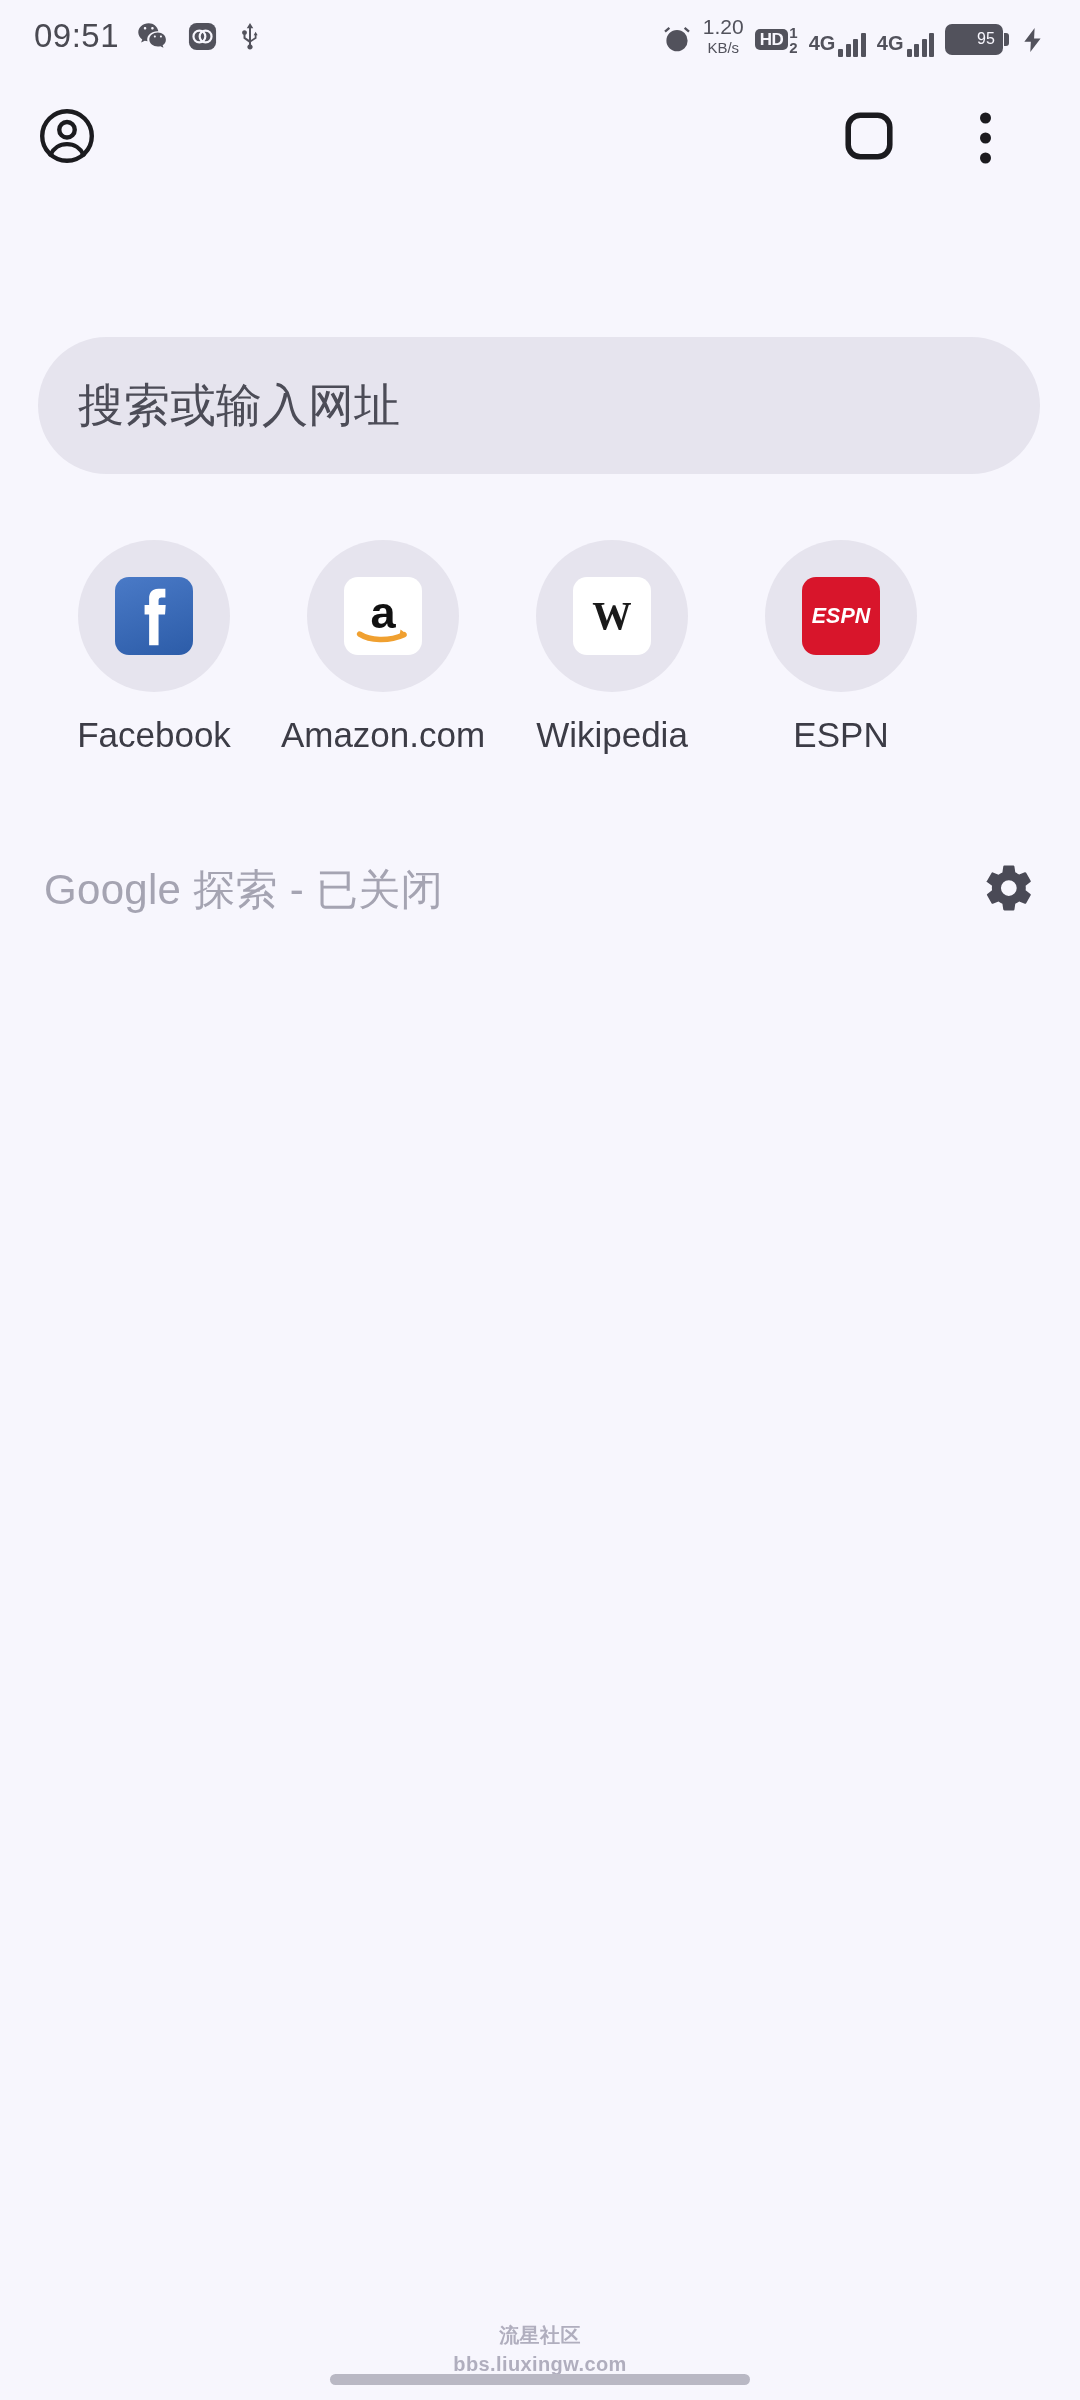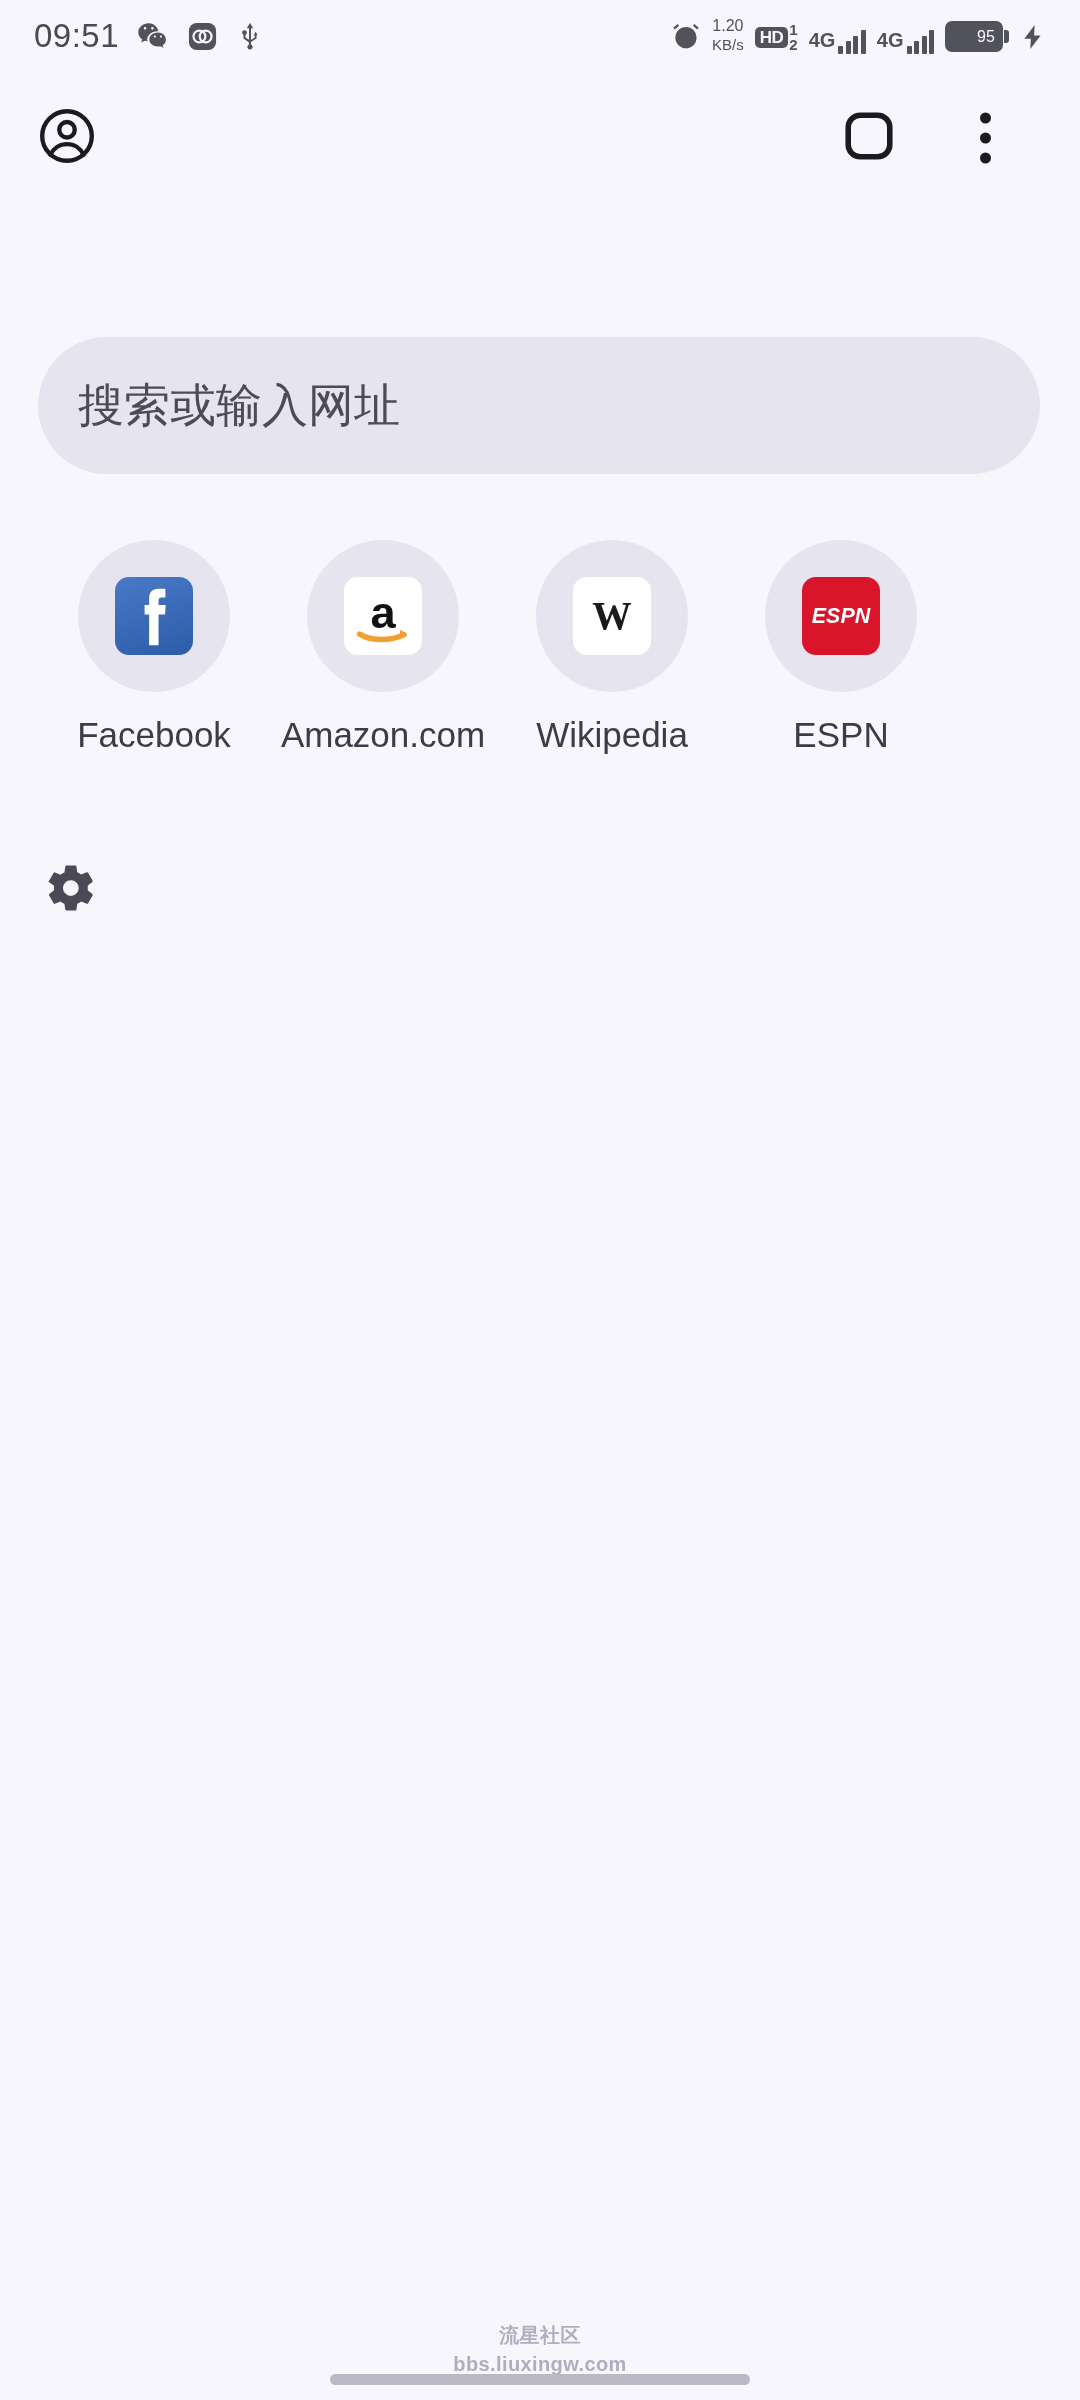--- a/index.html
+++ b/index.html
@@ -18,21 +18,21 @@
     padding:0 34px;
   }
   .sb-left{ display:flex; align-items:center; gap:17px; }
   .sb-clock{ font-size:33px; color:#4a4a52; letter-spacing:.5px; }
   .sb-right{ display:flex; align-items:flex-end; gap:11px; }
 
   .ic{ display:block; fill:#52525c; }
 
   .netspeed{ display:flex; flex-direction:column; align-items:center;
     line-height:1; color:#52525c; margin-bottom:2px;}
-  .netspeed .ns-num{ font-size:16px; }
+  .netspeed .ns-num{ font-size:21px; }
   .netspeed .ns-unit{ font-size:15px; margin-top:3px; }
 
   .hdbox{ display:flex; align-items:center; gap:1px; }
   .hd-tag{ background:#52525c; color:#f7f6fd; font-size:17px; font-weight:bold;
     border-radius:5px; padding:2px 5px; line-height:1; letter-spacing:-0.5px;}
   .hd-sub{ display:flex; flex-direction:column; font-size:15px; color:#52525c;
     line-height:1.0; font-weight:bold;}
 
   .sigblock{ display:flex; align-items:flex-end; gap:3px;justify-content:space-between; }
   .sig-g{ font-size:20px; font-weight:bold; color:#52525c; line-height:1;
@@ -271,20 +271,21 @@
           <text x="12" y="14.2" text-anchor="middle" font-family="Liberation Sans, sans-serif" font-size="6.6" font-style="italic" font-weight="bold" fill="#ffffff">ESPN</text>
         </svg>
       </div>
     </div>
     <div class="tile-label">ESPN</div>
   </div>
 
 </div>
 
 <div class="discover">
+  <div class="discover-text">Google 探索 - 已关闭</div>
   <div>
     <svg width="54" height="54" viewBox="0 0 24 24" fill="#4a4a56">
       <path d="M19.4 13c.04-.32.06-.66.06-1s-.02-.68-.07-1l2.11-1.63a.5.5 0 0 0 .12-.64l-2-3.46a.5.5 0 0 0-.61-.22l-2.49 1a7.3 7.3 0 0 0-1.73-1l-.38-2.65A.49.49 0 0 0 13.93 2h-4a.49.49 0 0 0-.48.42l-.38 2.65c-.63.26-1.2.6-1.73 1l-2.49-1a.49.49 0 0 0-.61.22l-2 3.46c-.13.22-.7.49.12.64L4.47 11c-.05.32-.08.66-.08 1s.03.68.08 1l-2.11 1.63a.5.5 0 0 0-.12.64l2 3.46c.12.22.37.3.61.22l2.49-1c.52.4 1.09.74 1.73 1l.38 2.65c.4.24.25.42.49.42h4c.24 0 .44-.18.48-.42l.38-2.65c.63-.26 1.2-.6 1.73-1l2.49 1c.23.09.49 0 .61-.22l2-3.46a.5.5 0 0 0-.12-.64L19.4 13zM11.93 15.5A3.5 3.5 0 1 1 15.43 12a3.5 3.5 0 0 1-3.5 3.5z"></path>
     </svg>
   </div>
 </div>
 
 <div class="watermark">
   <div class="wm-line">流星社区</div>
   <div class="wm-line">bbs.liuxingw.com</div>

